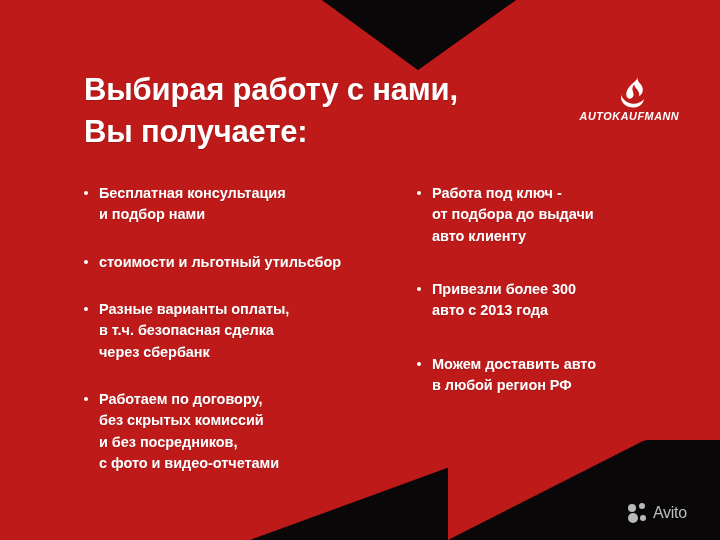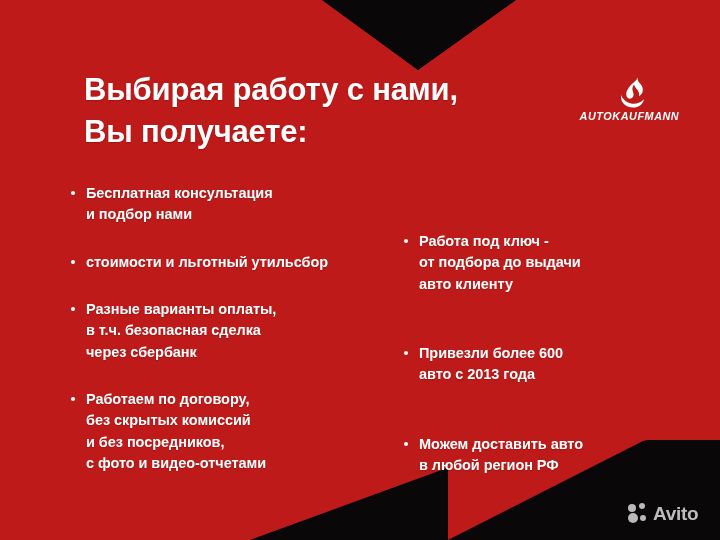--- a/index.html
+++ b/index.html
@@ -63,21 +63,21 @@
     letter-spacing: -0.2px;
     transform: scaleX(0.97);
     transform-origin: left top;
     text-shadow: 0 1px 1px rgba(0,0,0,0.18);
   }
   .headline .hl-line { display: block; white-space: nowrap; }
 
   
   .columns {
     position: absolute;
-    left: 0;
+    left: 13px;
     top: 183px;
     width: 696px;
     height: 320px;
   }
   .col {
     position: absolute;
     top: 0;
   }
   .col-left  { left: 70px;  width: 330px; }
   .col-right { left: 403px; width: 300px; }
@@ -98,21 +98,21 @@
     left: 1px;
     top: 8px;
     width: 4px;
     height: 4px;
     border-radius: 50%;
     background: #ffffff;
   }
   .bullet .b-line { display: block; white-space: nowrap; }
 
   .col-left  .bullet { margin-bottom: 26px; }
-  .col-right .bullet { margin-bottom: 32px; margin-top: 48px; }
+  .col-right .bullet { margin-bottom: 32px; }
 
   
   .avito {
     position: absolute;
     left: 628px;
     top: 500px;
     display: flex;
     align-items: center;
     height: 26px;
   }
@@ -128,22 +128,22 @@
     border-radius: 50%;
     background: #b9b9b9;
     display: block;
   }
   .avito-dots .d1 { width: 8px;  height: 8px;  left: 0px;  top: 1px; }
   .avito-dots .d2 { width: 6px;  height: 6px;  left: 11px; top: 0px; }
   .avito-dots .d3 { width: 10px; height: 10px; left: 0px;  top: 10px; }
   .avito-dots .d4 { width: 6px;  height: 6px;  left: 12px; top: 12px; }
   .avito-word {
     font-family: "Liberation Sans", "DejaVu Sans", sans-serif;
-    font-size: 19px;
-    font-weight: bold;
+    font-size: 16px;
+    font-weight: normal;
     color: #bdbdbd;
     letter-spacing: -0.3px;
     line-height: 1;
   }
 </style>
 </head>
 <body>
 
 <div id="poster">
 
@@ -211,21 +211,21 @@
       </div>
     <div class="col col-right">
         <div class="bullet">
           <span class="dot"></span>
           <span class="b-line">Работа под ключ -</span>
           <span class="b-line">от подбора до выдачи</span>
           <span class="b-line">авто клиенту</span>
         </div>
         <div class="bullet">
           <span class="dot"></span>
-          <span class="b-line">Привезли более 600</span>
+          <span class="b-line">Привезли более 300</span>
           <span class="b-line">авто с 2013 года</span>
         </div>
         <div class="bullet">
           <span class="dot"></span>
           <span class="b-line">Можем доставить авто</span>
           <span class="b-line">в любой регион РФ</span>
         </div>
       </div>
   </div>
 

